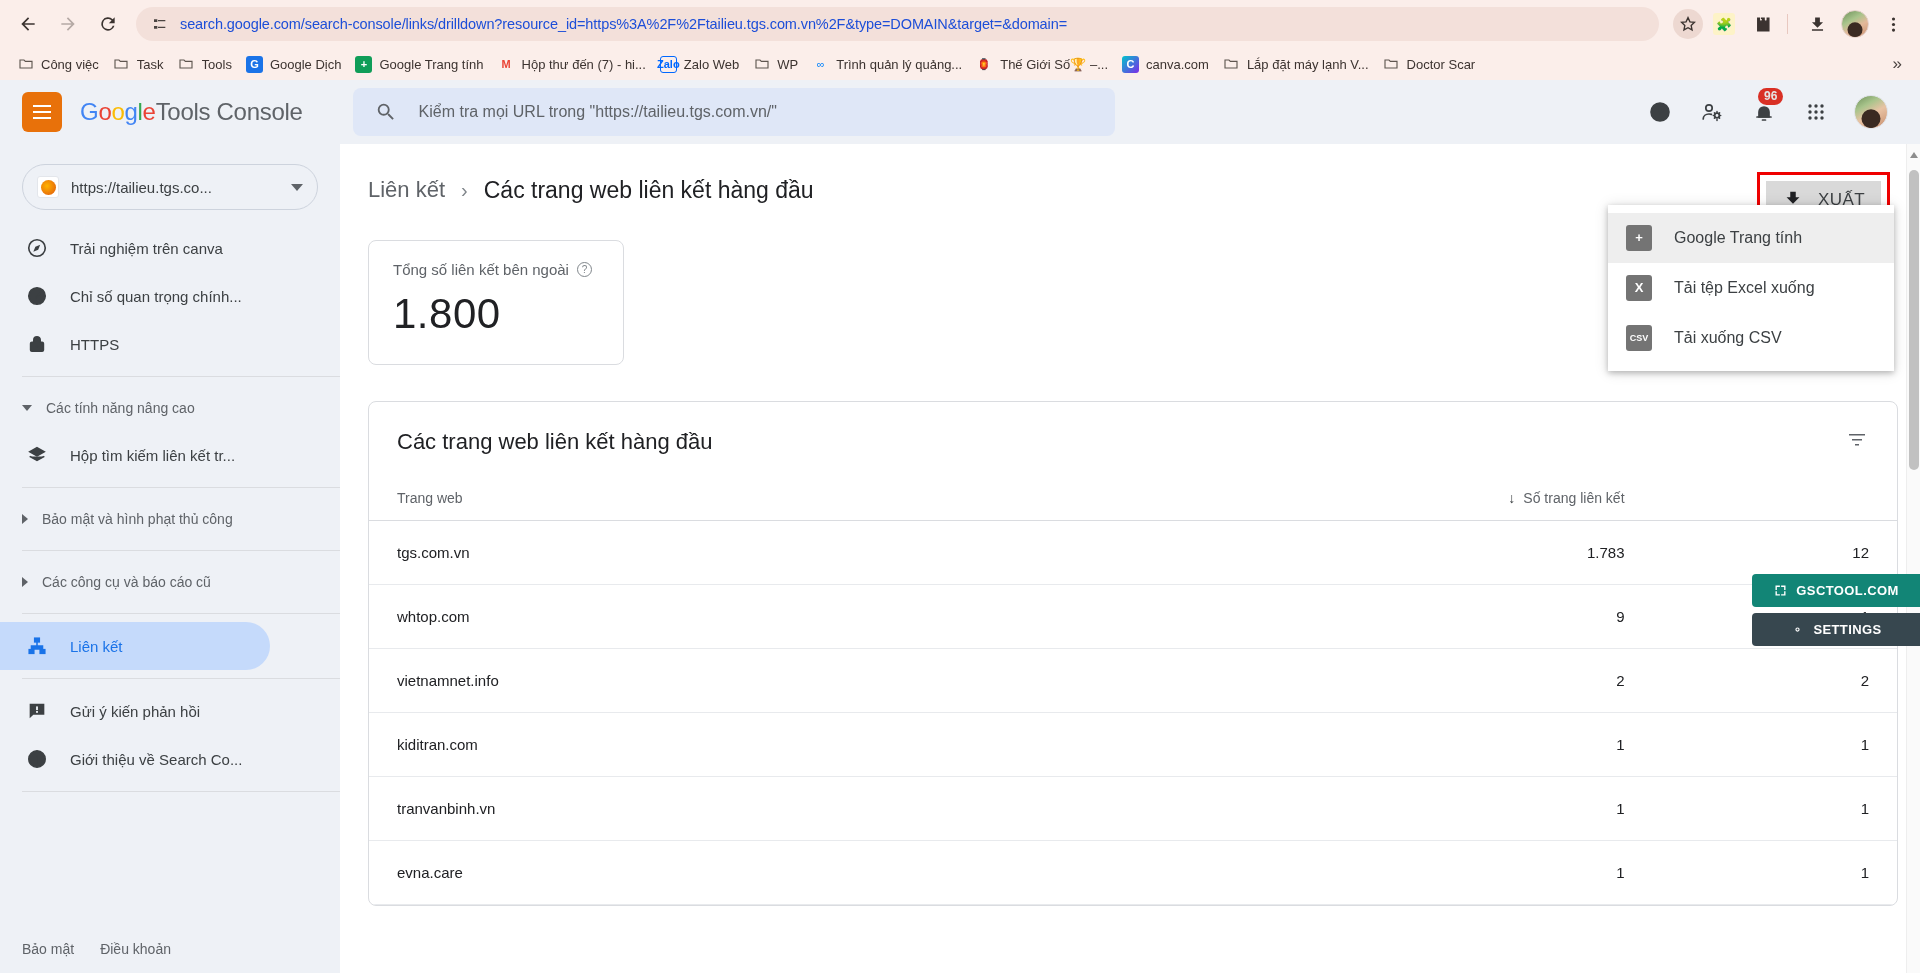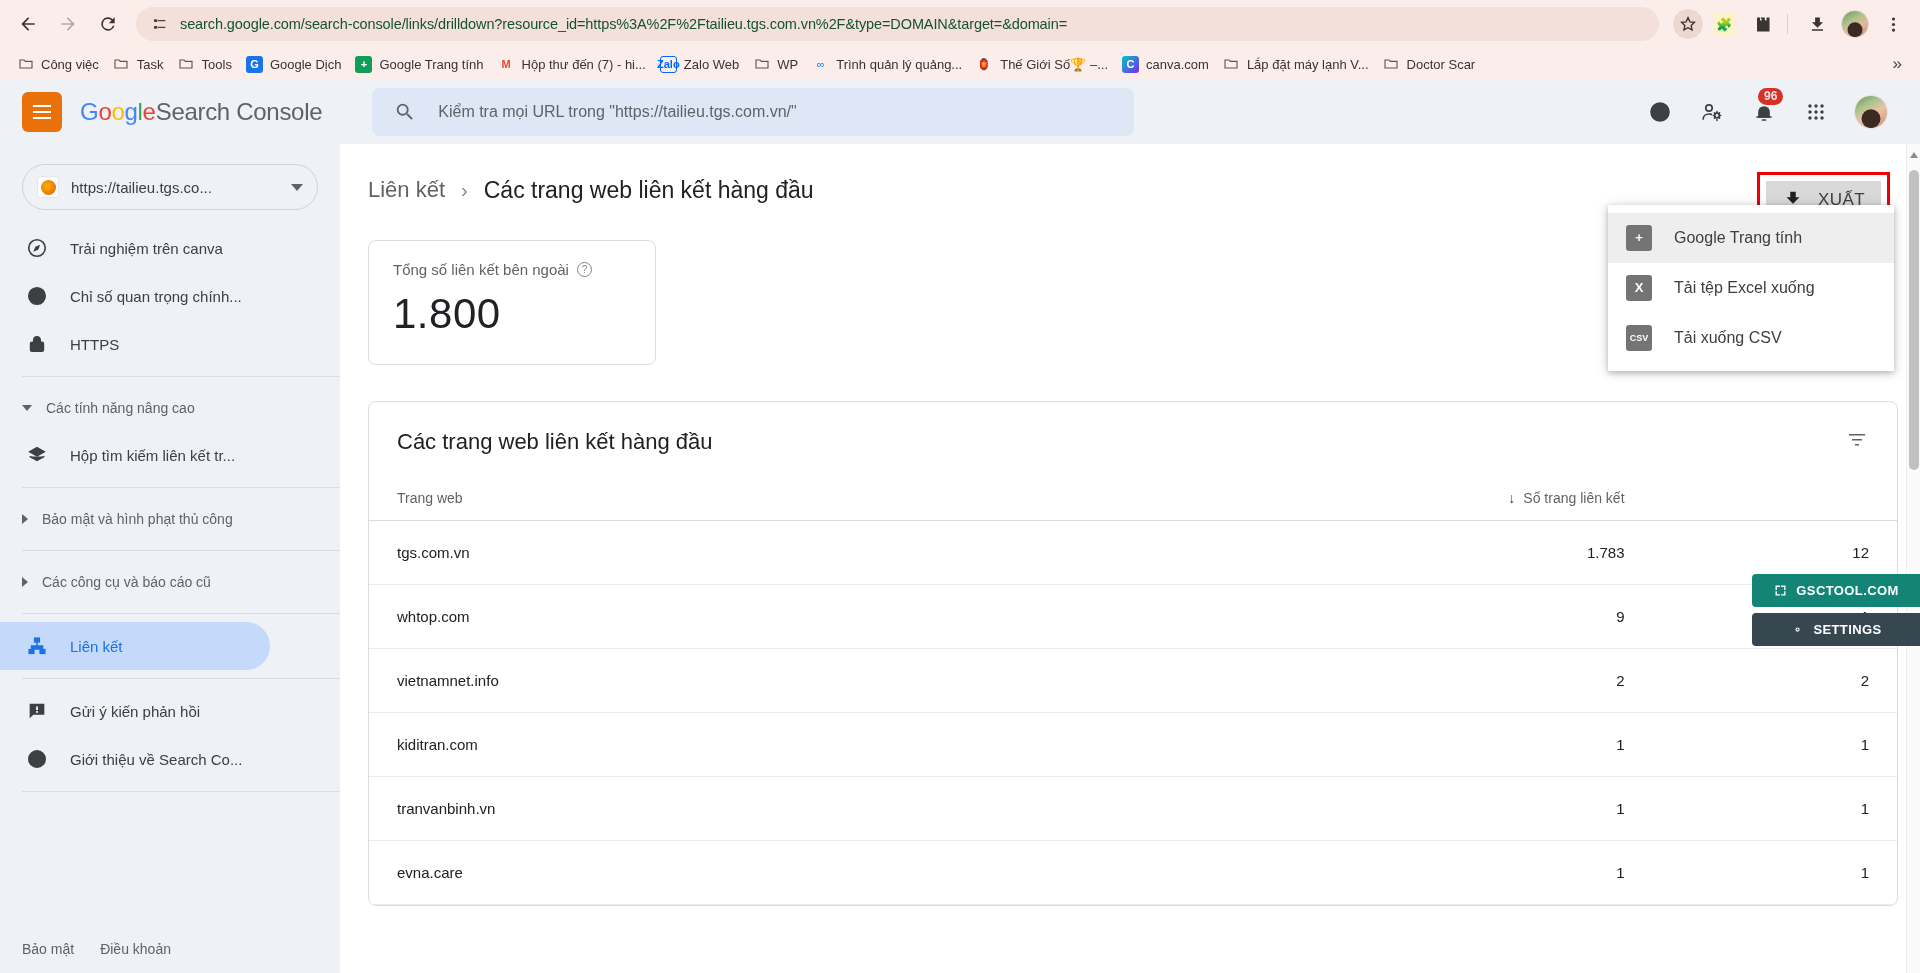--- a/index.html
+++ b/index.html
@@ -26,21 +26,21 @@
     flex: 1; height: 34px; background: #f3e0da; border-radius: 17px;
     display: flex; align-items: center; padding: 0 14px; margin: 0 8px 0 6px;
     min-width: 0;
   }
   .omnibox .site-info {
     width: 20px; height: 20px; flex: none; margin-right: 10px;
     display: flex; align-items: center; justify-content: center; color: #4a4340;
   }
   .omnibox .site-info svg { width: 16px; height: 16px; fill: currentColor; }
   .url-text {
-    font-size: 14.5px; color: #14532d; white-space: nowrap;
+    font-size: 14.5px; color: #1d4ed8; white-space: nowrap;
     overflow: hidden; text-overflow: ellipsis; letter-spacing: -0.1px;
   }
   .omnibox-star {
     width: 30px; height: 30px; border-radius: 50%; background: #edd8d1;
     display: flex; align-items: center; justify-content: center;
     flex: none; margin-left: 6px; color: #3b3330;
   }
   .omnibox-star svg { width: 18px; height: 18px; }
 
   .tb-icon {
@@ -209,21 +209,21 @@
   }
   .menu-item.hover { background:#eeeeee; }
   .mi-ic {
     width: 26px; height:26px; border-radius:3px; flex:none; margin-right: 22px;
     display:flex; align-items:center; justify-content:center; color:#fff;
     background:#747474; font-size:13px; font-weight:bold;
   }
   .mi-ic.csv { font-size:9px; }
 
   .card-stat {
-    width: 288px; border:1px solid #dadce0; border-radius:8px; background:#fff;
+    width: 256px; border:1px solid #dadce0; border-radius:8px; background:#fff;
     padding: 20px 22px 26px 24px; margin-top: 4px;
   }
   .stat-label { font-size:15px; color:#5f6368; display:flex; align-items:center; gap:8px;}
   .stat-label .q {
     width:15px;height:15px;border-radius:50%;border:1.3px solid #80868b;
     font-size:10px; display:flex; align-items:center; justify-content:center; color:#80868b;
   }
   .stat-value { font-size:42px; color:#202124; font-weight:300; margin-top: 12px; letter-spacing:.5px;}
 
   .table-card {
@@ -420,21 +420,21 @@
 
 <div class="app">
 
   <div class="gsc-header">
     <div class="hamburger">
       <span></span>
         <span></span>
         <span></span>
     </div>
     <div class="gsc-logo">
-      <span class="g1">G</span><span class="o1">o</span><span class="o2">o</span><span class="g2">g</span><span class="l1">l</span><span class="e1">e</span><span class="rest">Search Console</span>
+      <span class="g1">G</span><span class="o1">o</span><span class="o2">o</span><span class="g2">g</span><span class="l1">l</span><span class="e1">e</span><span class="rest">Tools Console</span>
     </div>
 
     <div class="gsc-search">
       <svg viewBox="0 0 24 24">
           <path d="M15.5 14h-.79l-.28-.27A6.47 6.47 0 0 0 16 9.5 6.5 6.5 0 1 0 9.5 16c1.61 0 3.09-.59 4.23-1.57l.27.28v.79l5 4.99L20.49 19l-4.99-5zm-6 0A4.5 4.5 0 1 1 14 9.5 4.5 4.5 0 0 1 9.5 14z"></path>
         </svg>
       <span class="ph">Kiểm tra mọi URL trong "https://tailieu.tgs.com.vn/"</span>
     </div>
 
     <div class="header-right">

